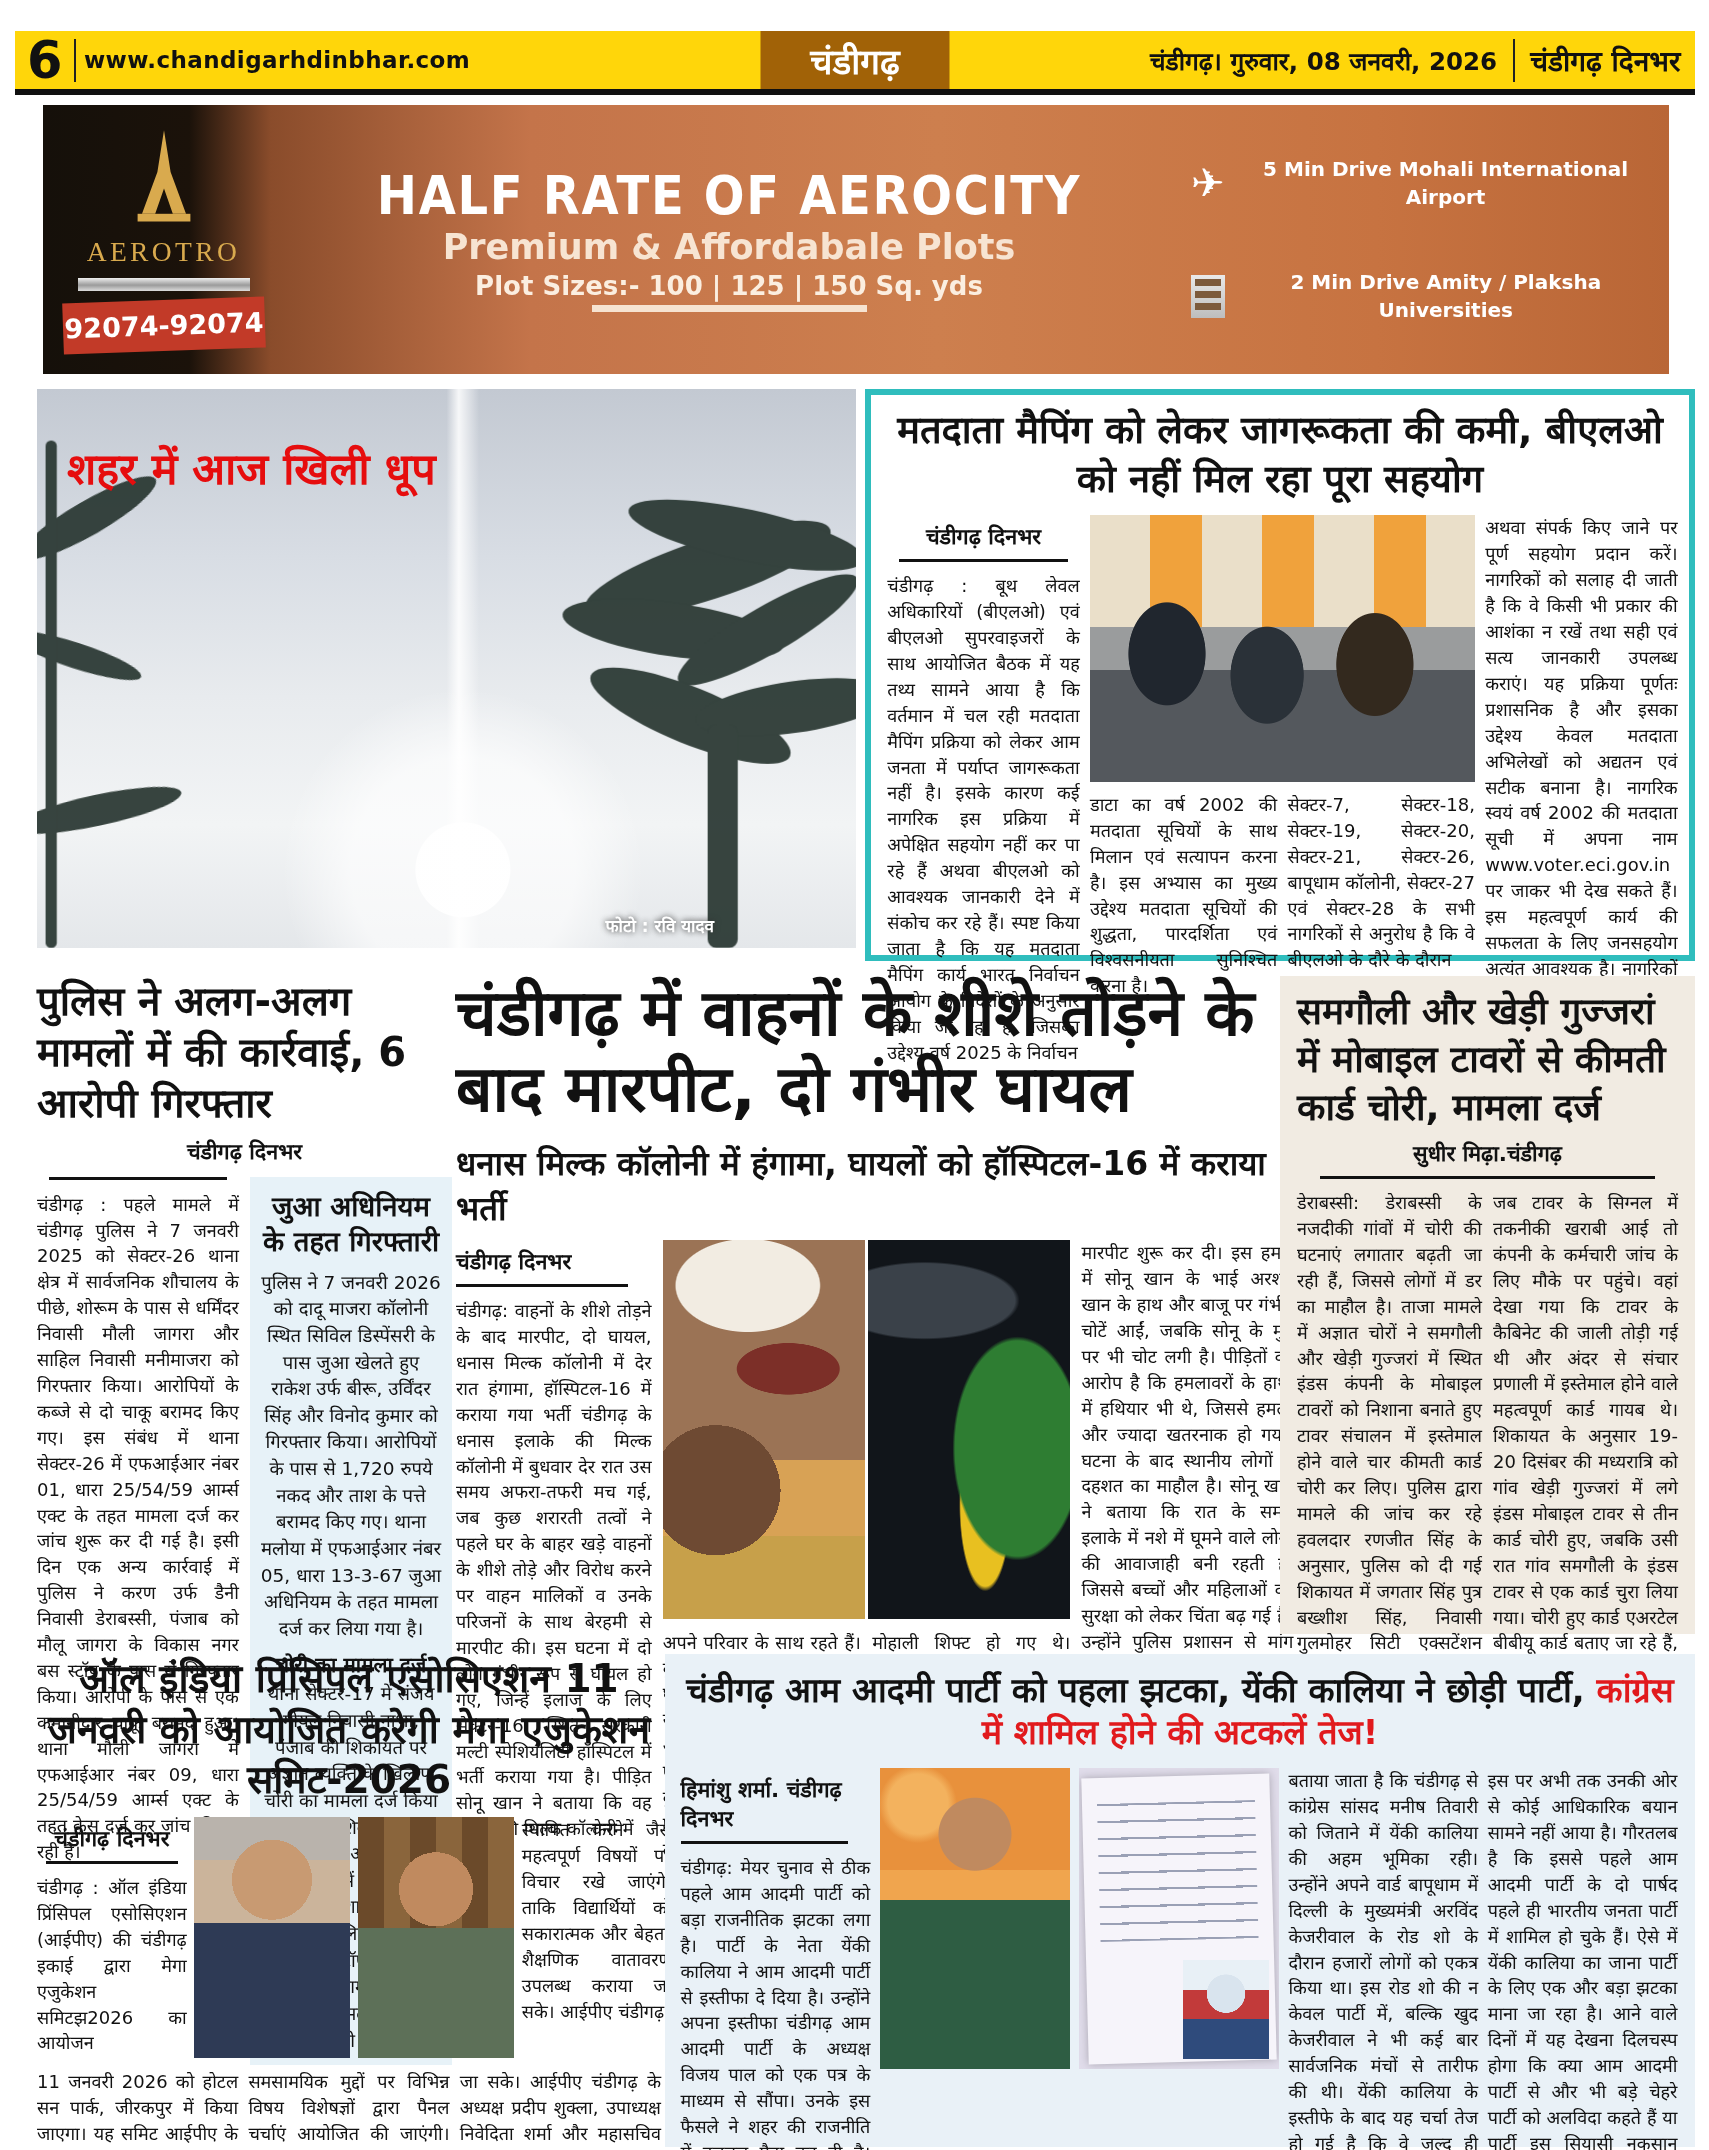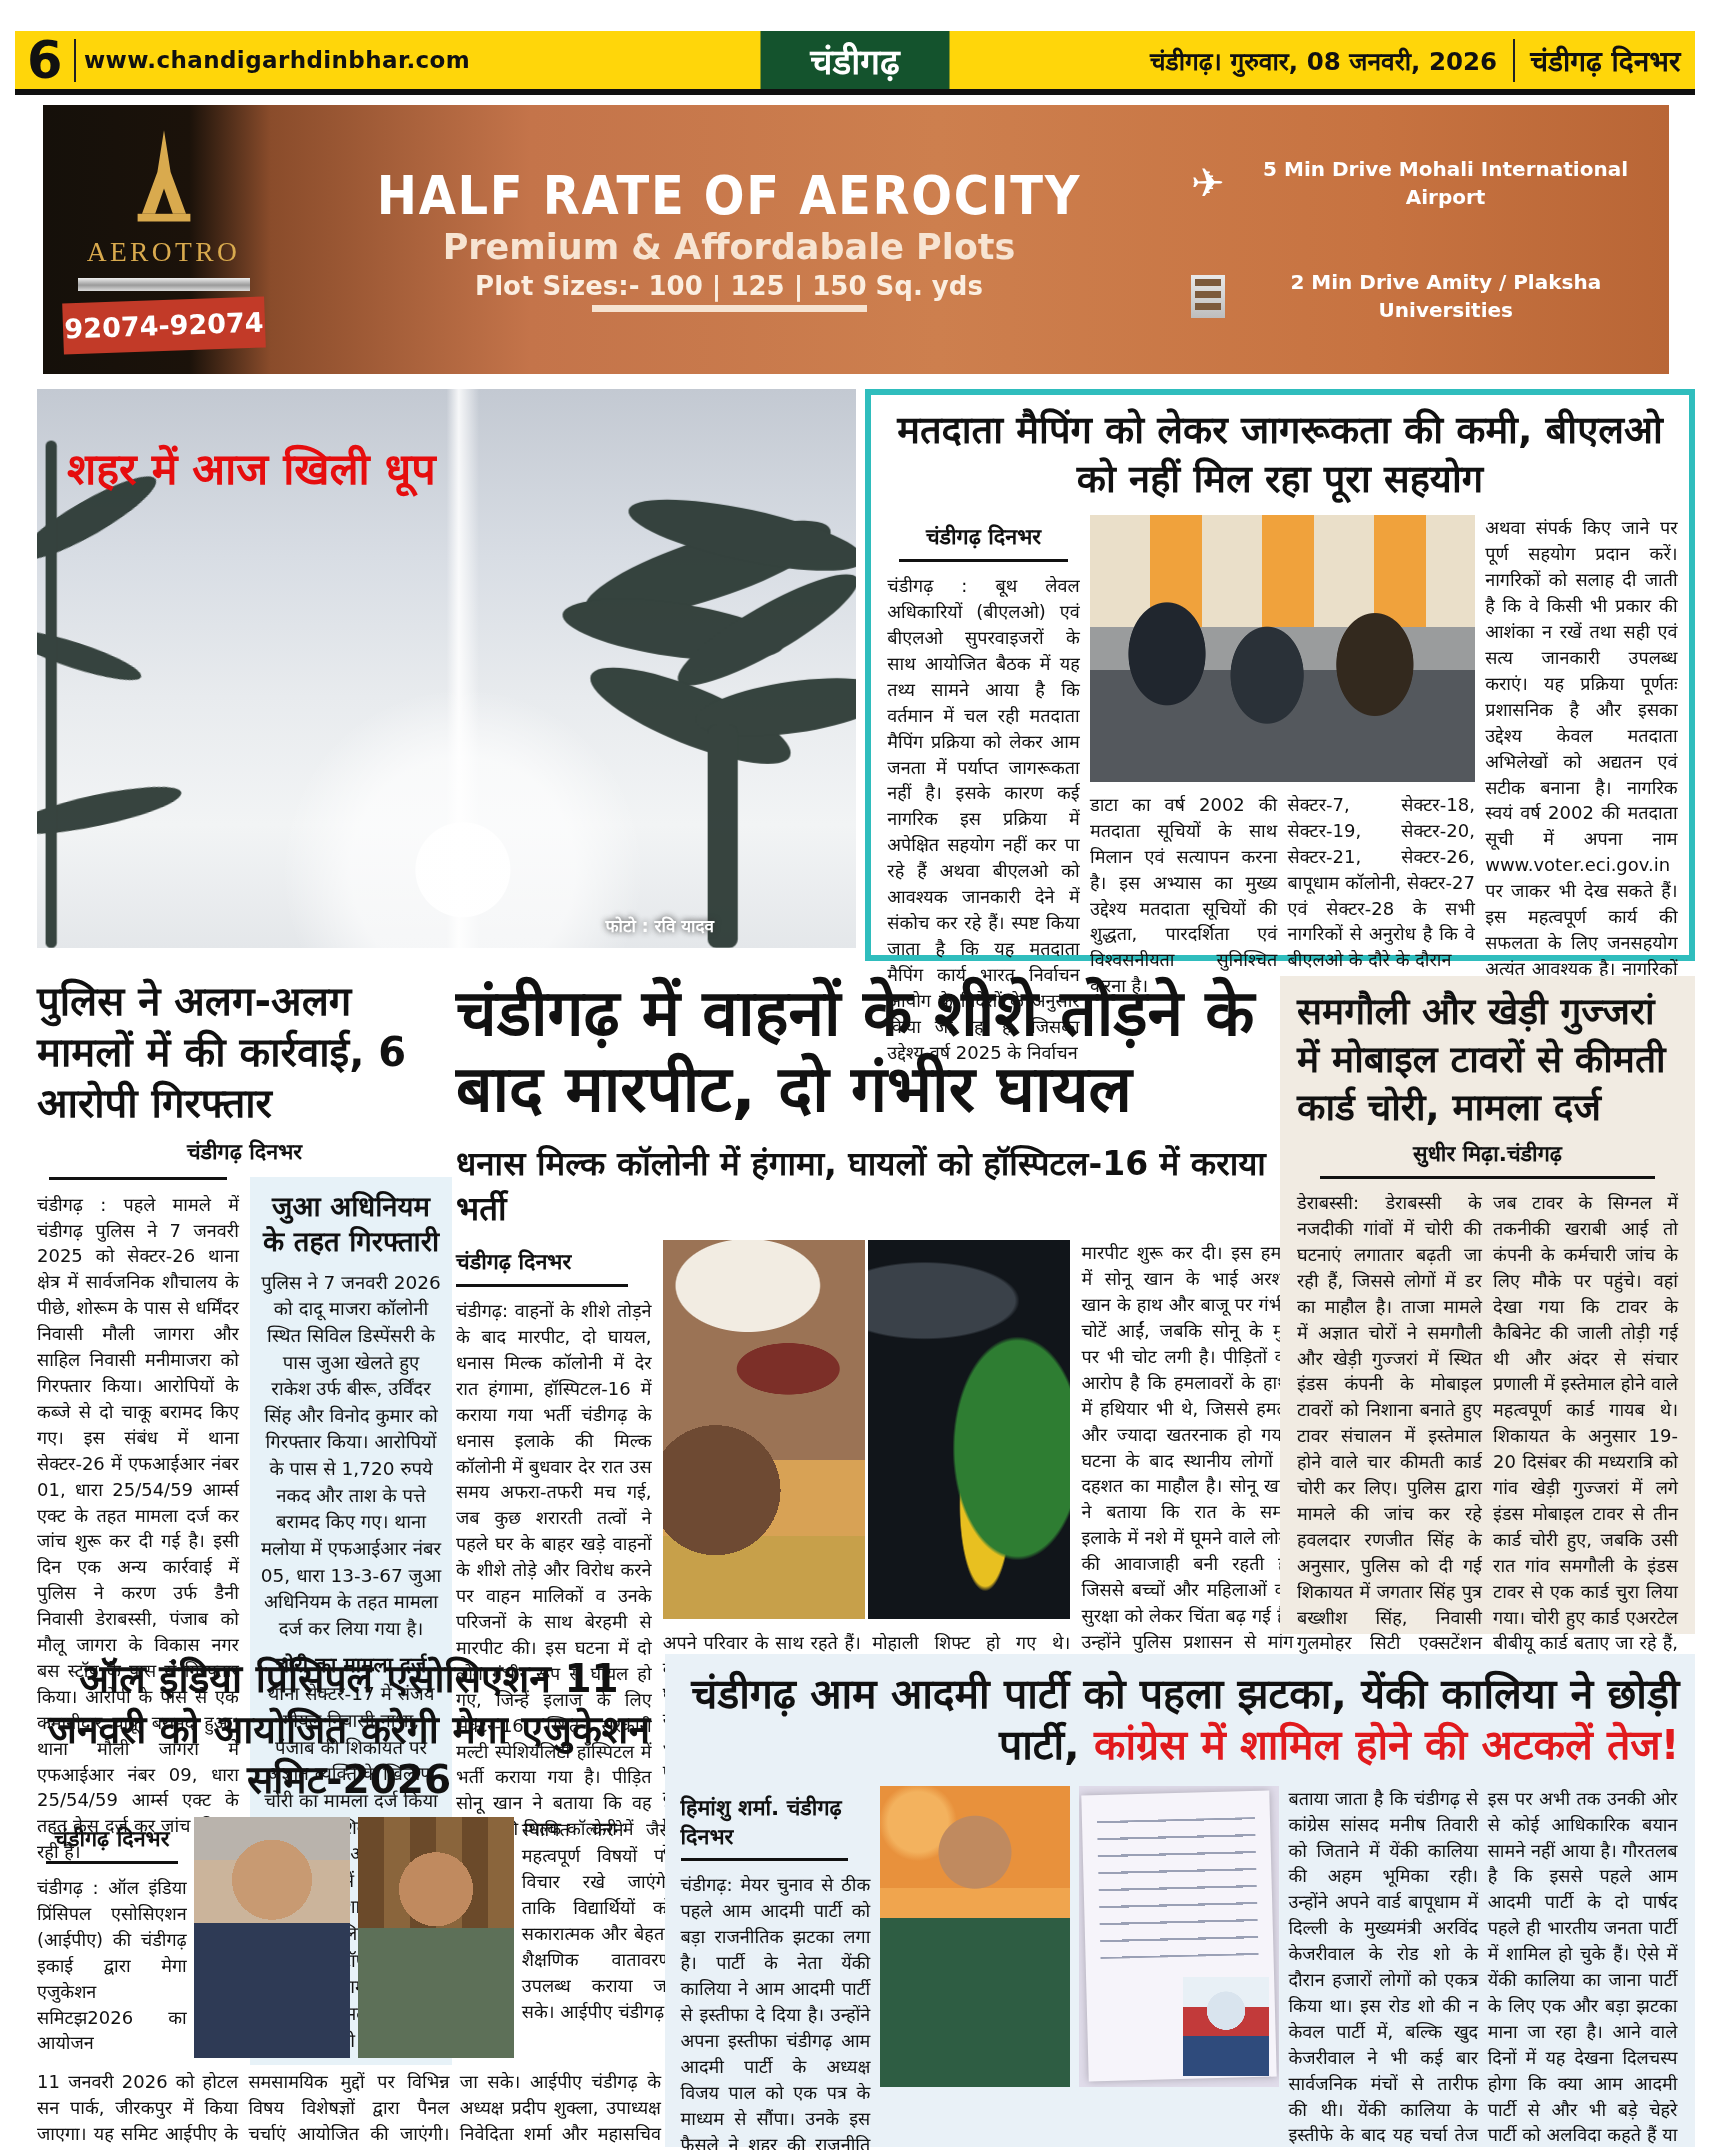--- a/index.html
+++ b/index.html
@@ -6,21 +6,21 @@
   body { background:#e8e8e8; font-family:"DejaVu Sans","Liberation Sans",sans-serif; }
   #page { position:relative; width:1710px; height:2693px; background:#ffffff; overflow:hidden; color:#111; }
 
   
   .hdr { position:absolute; left:15px; top:31px; width:1680px; height:64px; background:#ffd60a;
          border-bottom:6px solid #101010; display:flex; align-items:center; }
   .pagenum { font-size:51px; font-weight:bold; padding:0 11.2px 0 12px; line-height:1; }
   .hdr-div { width:2.2px; height:43px; background:#222; }
   .site { font-size:23px; font-weight:bold; margin-left:8px; letter-spacing:0.4px; }
   .section-box { position:absolute; left:50%; top:0; transform:translateX(-50%); height:100%; width:189px;
-                 background:#14532d; color:#fff; display:flex; align-items:center; justify-content:center;
+                 background:#a16207; color:#fff; display:flex; align-items:center; justify-content:center;
                  font-size:35px; font-weight:bold; }
   .hdr-right { margin-left:auto; display:flex; align-items:center; gap:15.5px; padding-right:14.6px; }
   .hdr-date { font-size:24.5px; font-weight:bold; }
   .hdr-brand { font-size:28px; font-weight:bold; }
 
   
   .ad { position:absolute; left:43px; top:105px; width:1626px; height:269px; display:flex; overflow:hidden;
         background:linear-gradient(90deg,#15100a 0%,#1b120a 9%,#8a4c2b 14%,#c4744a 30%,#cd7f4e 55%,#c77341 82%,#b96636 100%); }
   .ad-left { width:241px; display:flex; flex-direction:column; align-items:center; justify-content:center; gap:9.5px; padding:8.6px 0; }
   .ad-brand { color:#d9aa4e; font-family:"Liberation Serif","DejaVu Serif",serif; font-size:27.5px; letter-spacing:3.4px; font-weight:normal; }
@@ -108,21 +108,21 @@
       radial-gradient(circle at 50% 26%, #c89a72 0 40px, transparent 40px),
       linear-gradient(180deg,#b9b3ac 0 18%,#cbb49b 18% 44%,#2e3a55 44% 100%); }
   .edu-ph2 { height:241px; background:
       radial-gradient(circle at 50% 30%, #c08a5f 0 37px, transparent 37px),
       linear-gradient(180deg, transparent 0 46%, #5d7058 46% 100%),
       repeating-linear-gradient(90deg,#6b4a2a 0 26px,#8a653c 26px 52px); }
   .edu-bottom { display:grid; grid-template-columns:1fr 1fr 1fr; gap:10.3px; margin-top:11.2px; }
 
   
   .aap { position:absolute; left:665px; top:1654px; width:1030px; height:493px; background:#e9f1f7; padding:14.6px 15.5px; }
-  .aap h1 { font-size:41px; font-weight:bold; line-height:1.25; text-align:right; }
+  .aap h1 { font-size:34px; font-weight:bold; line-height:1.25; text-align:center; }
   .aap h1 .red { color:#e11a1d; }
   .aap-grid { display:grid; grid-template-columns:19% 19% 20% 19% 19%; gap:9.5px; margin-top:14.6px; }
   .aap-ph { height:301px; margin-bottom:8.6px; background:
       radial-gradient(circle at 50% 22%, #c08a5f 0 36px, transparent 37px),
       radial-gradient(circle at 20% 12%, #f3b25e 0 30px, transparent 39px),
       linear-gradient(180deg,#e8913c 0 34%,#f0a54e 34% 44%,#2e5d43 44% 100%); }
   .aap-letter { height:301px; margin-bottom:8.6px; position:relative; background:#e0dcea; overflow:hidden; }
   .aap-letter .paper { position:absolute; inset:7.7px 6px; background:#f6f4fa; transform:rotate(-1.5deg);
       box-shadow:0 0 8.6px rgba(0,0,0,.25); }
   .aap-letter .paper:before { content:""; position:absolute; left:14.6px; right:14.6px; top:26px; height:138px;

